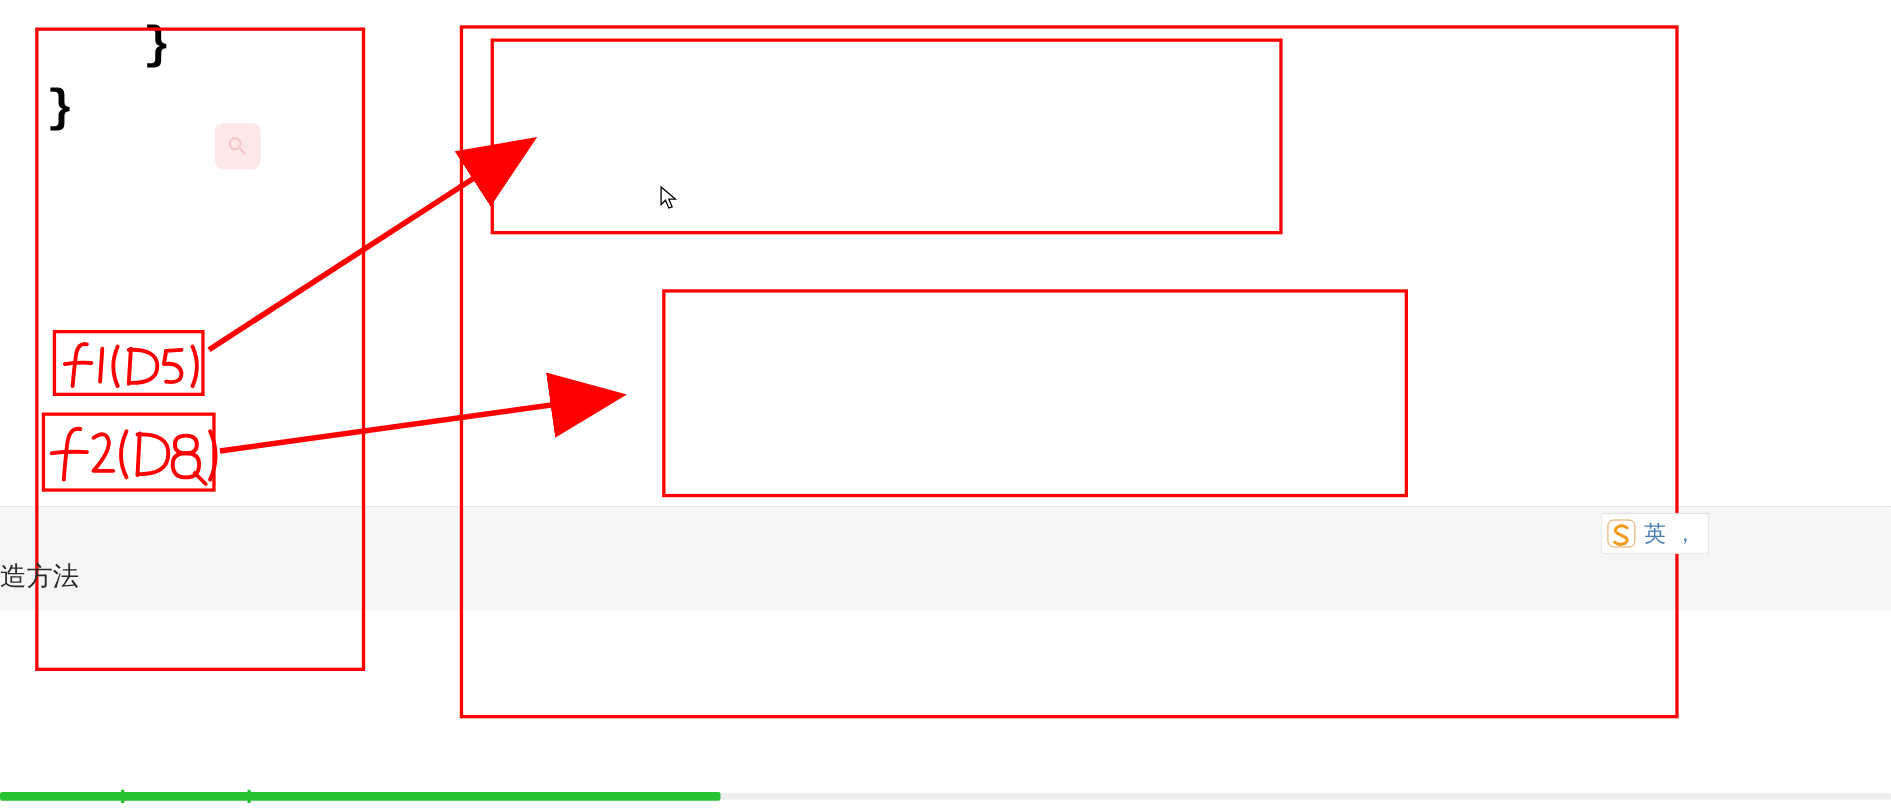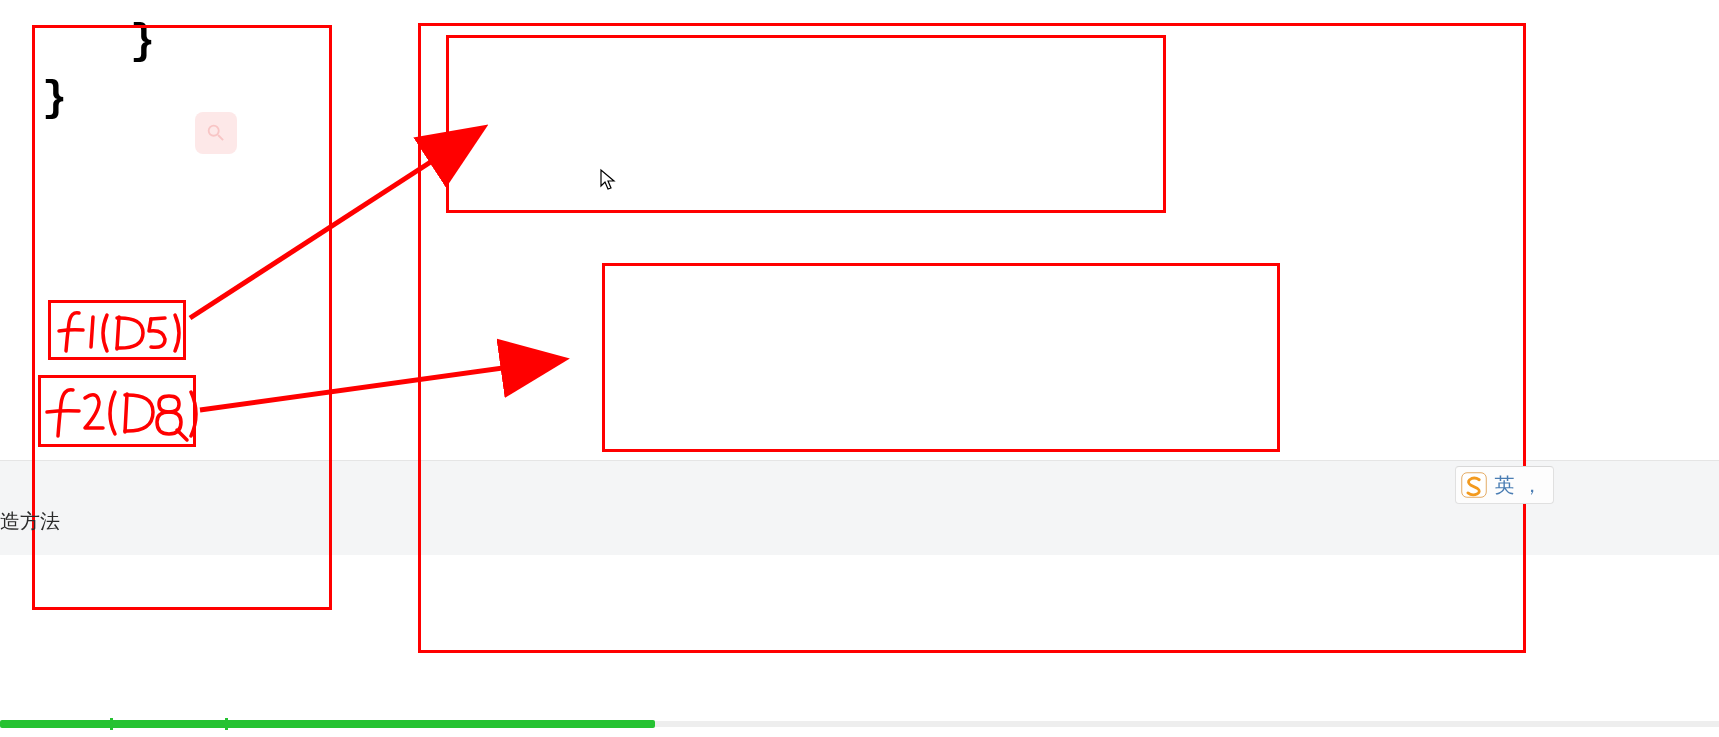--- a/index.html
+++ b/index.html
@@ -118,21 +118,21 @@
       top: 460px;
       width: 1719px;
       height: 95px;
       background: #f4f5f6;
       border-top: 1px solid #e5e5e5;
     }
     .footer-text {
       position: absolute;
       left: 0px;
       top: 508px;
-      font-size: 20px;
+      font-size: 24px;
       color: #2b2b2b;
       font-family: "SimSun", serif;
     }
     .ime-badge {
       position: absolute;
       right: 165px;
       top: 466px;
       display: flex;
       align-items: center;
       gap: 6px;

